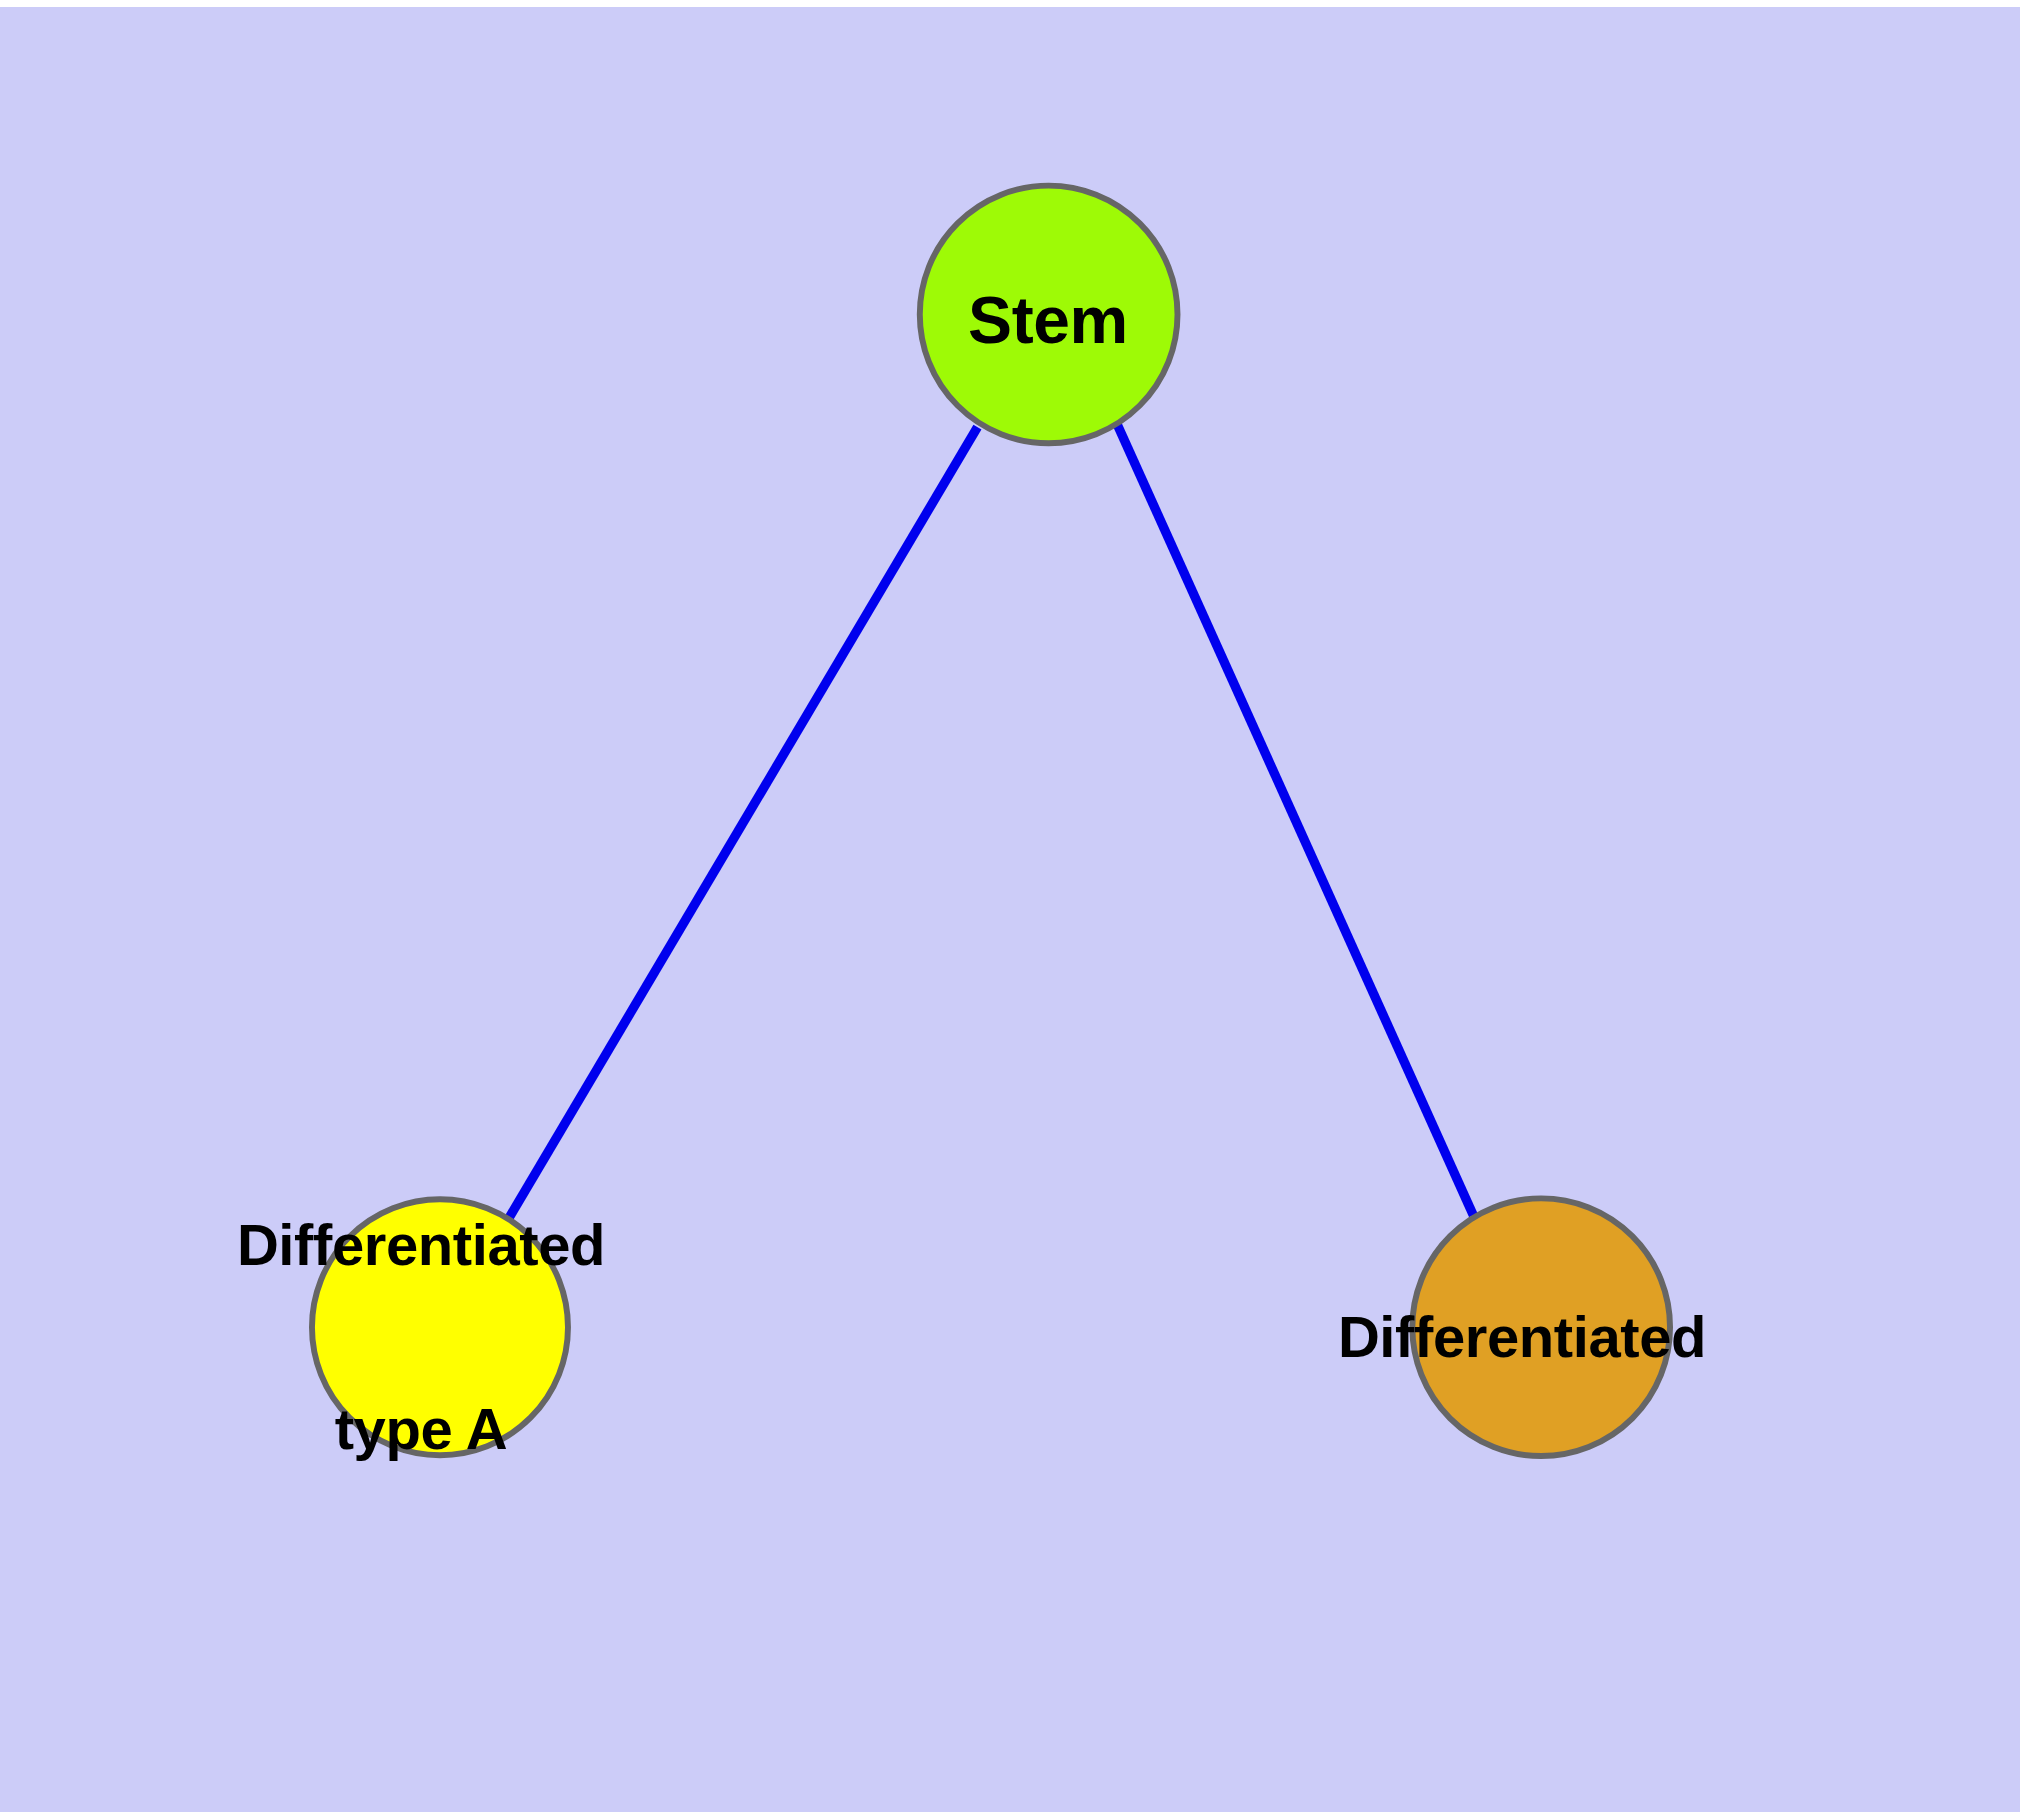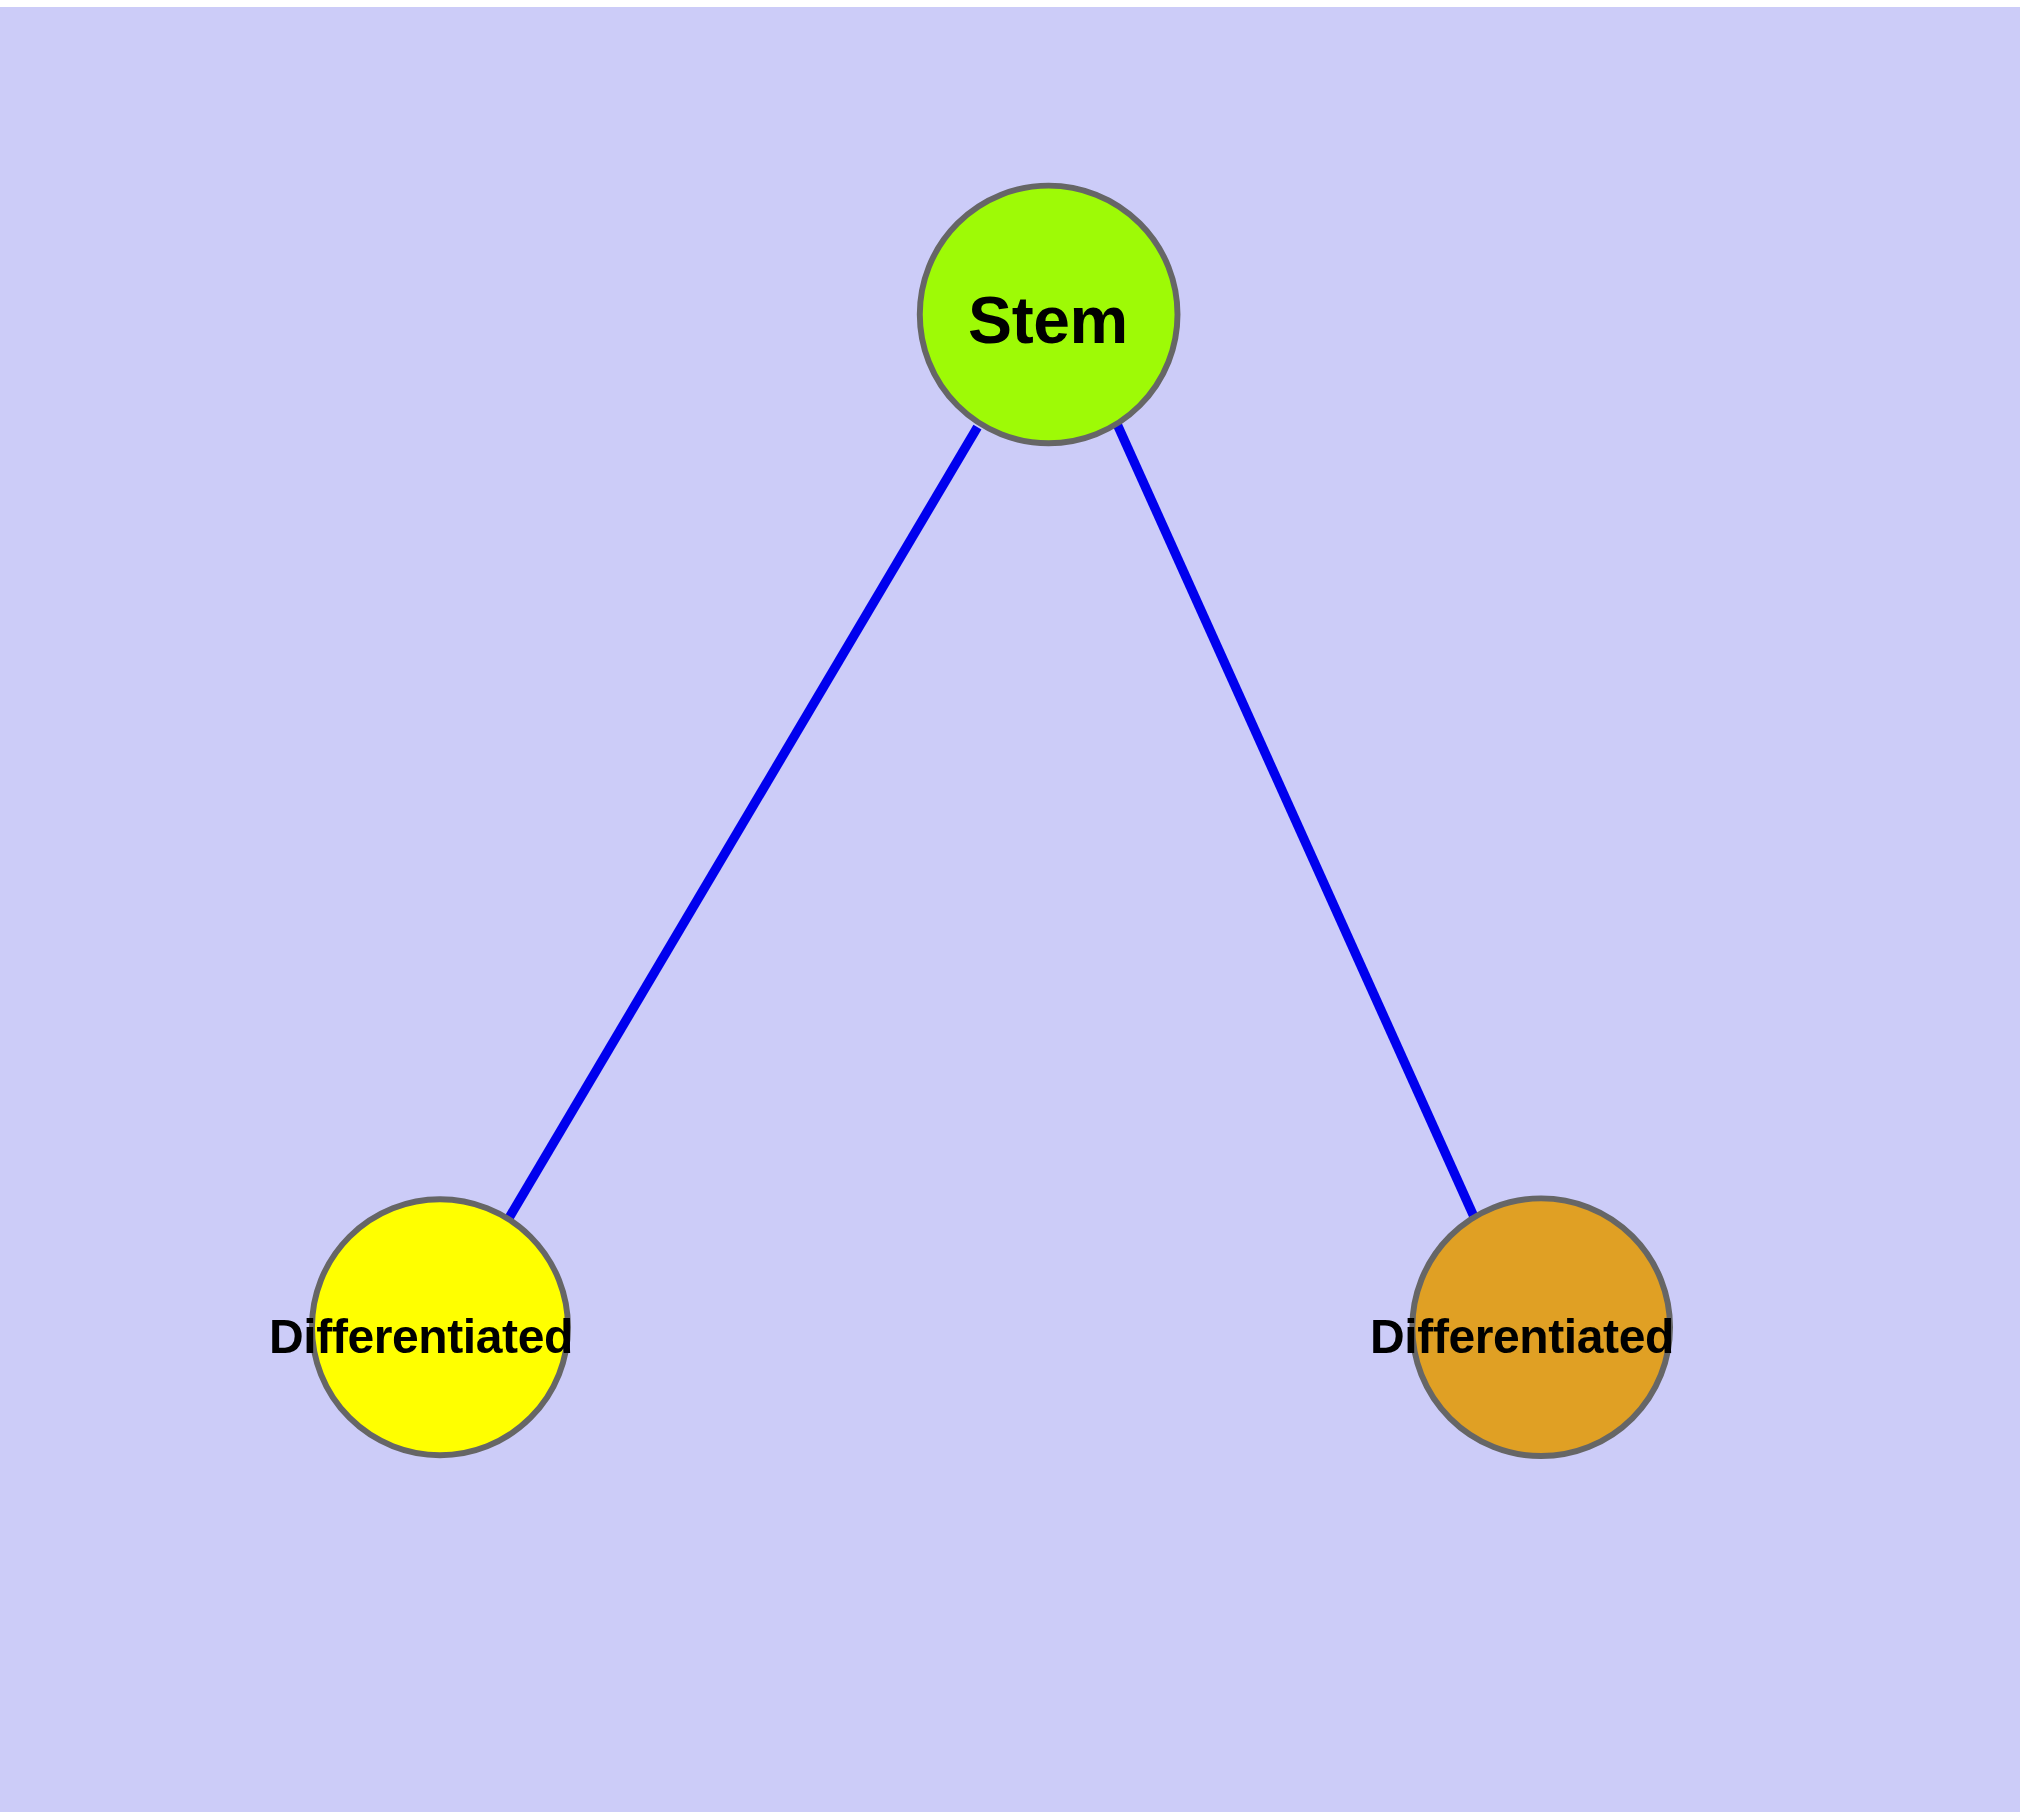--- a/index.html
+++ b/index.html
@@ -51,21 +51,21 @@
     color: #000000;
     line-height: 1.06;
     white-space: pre;
     pointer-events: none;
     letter-spacing: -0.4px;
   }
   .label-stem {
     font-size: 66px;
   }
   .label-leaf {
-    font-size: 48px;
+    font-size: 58px;
     text-align: center;
   }
 </style>
 </head>
 <body>
 
 <div id="canvas-wrap">
 
   <div id="graph-surface"></div>
 
@@ -80,20 +80,21 @@
       <circle class="node-circle" cx="1237" cy="371" r="152" fill="#9efa06"></circle>
       <circle class="node-circle" cx="519" cy="1566" r="151" fill="#ffff00"></circle>
       <circle class="node-circle" cx="1818" cy="1566" r="152" fill="#e0a024"></circle>
     </g>
   </svg>
 
   <div class="node-label label-stem" style="left:1048px; top:321px;">Stem</div>
 
   <div class="node-label label-leaf" style="left:421px; top:1337px;">
     <div>Differentiated</div>
+    <div>type A</div>
   </div>
 
   <div class="node-label label-leaf" style="left:1522px; top:1337px;">
     <div>Differentiated</div>
   </div>
 
 </div>
 
 
 </body></html>

